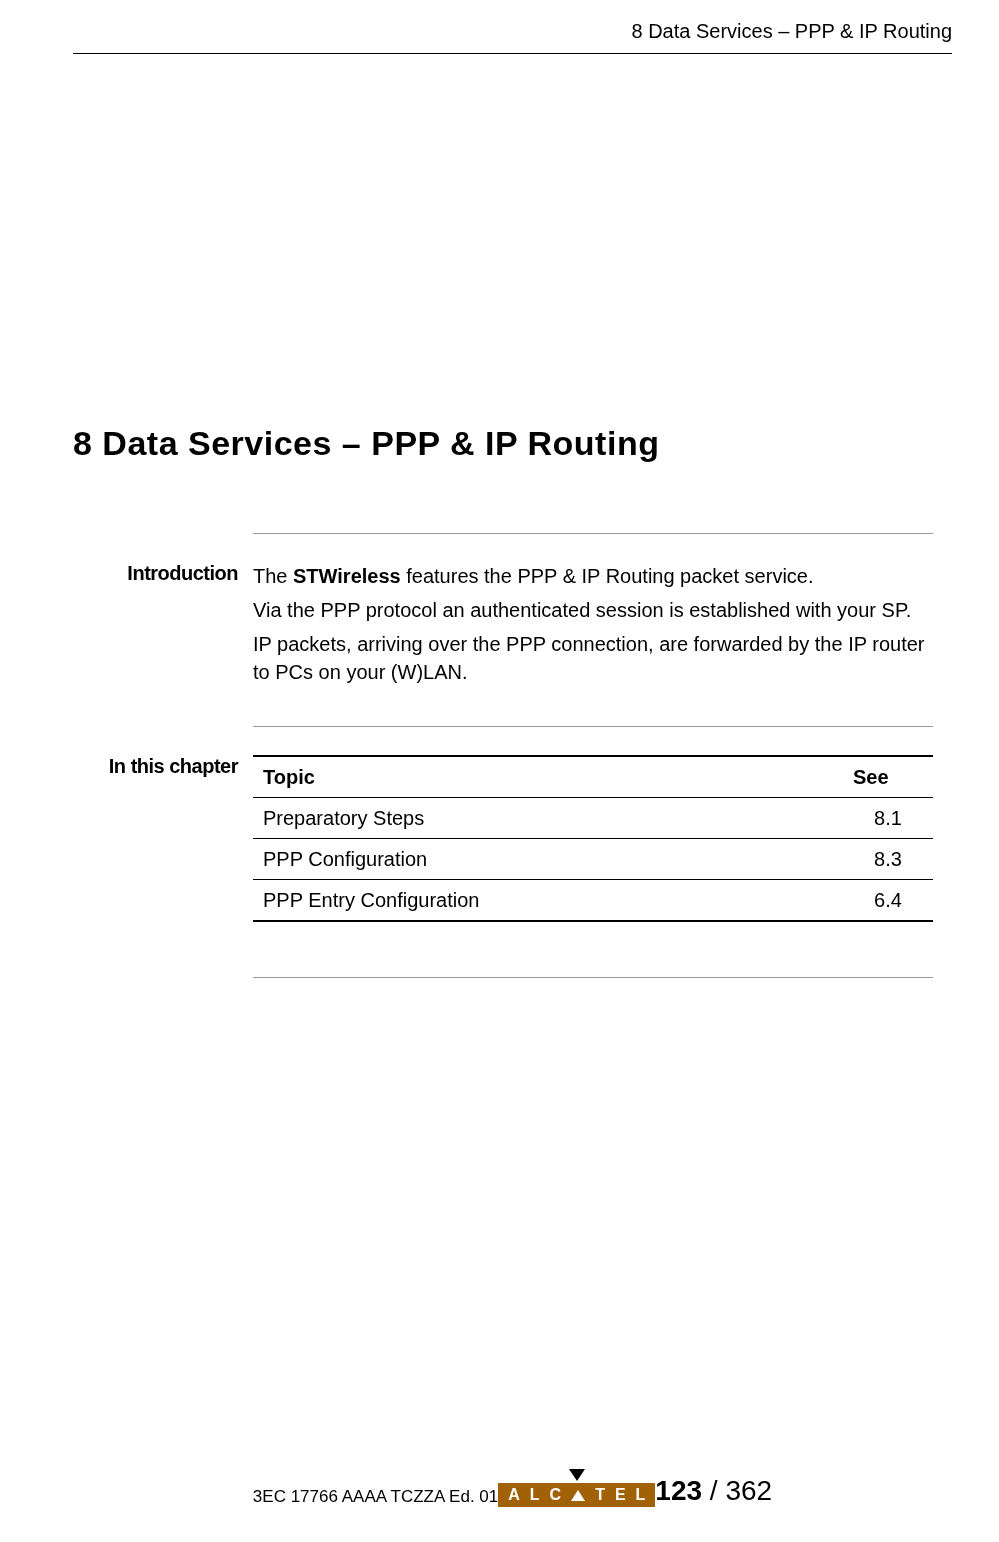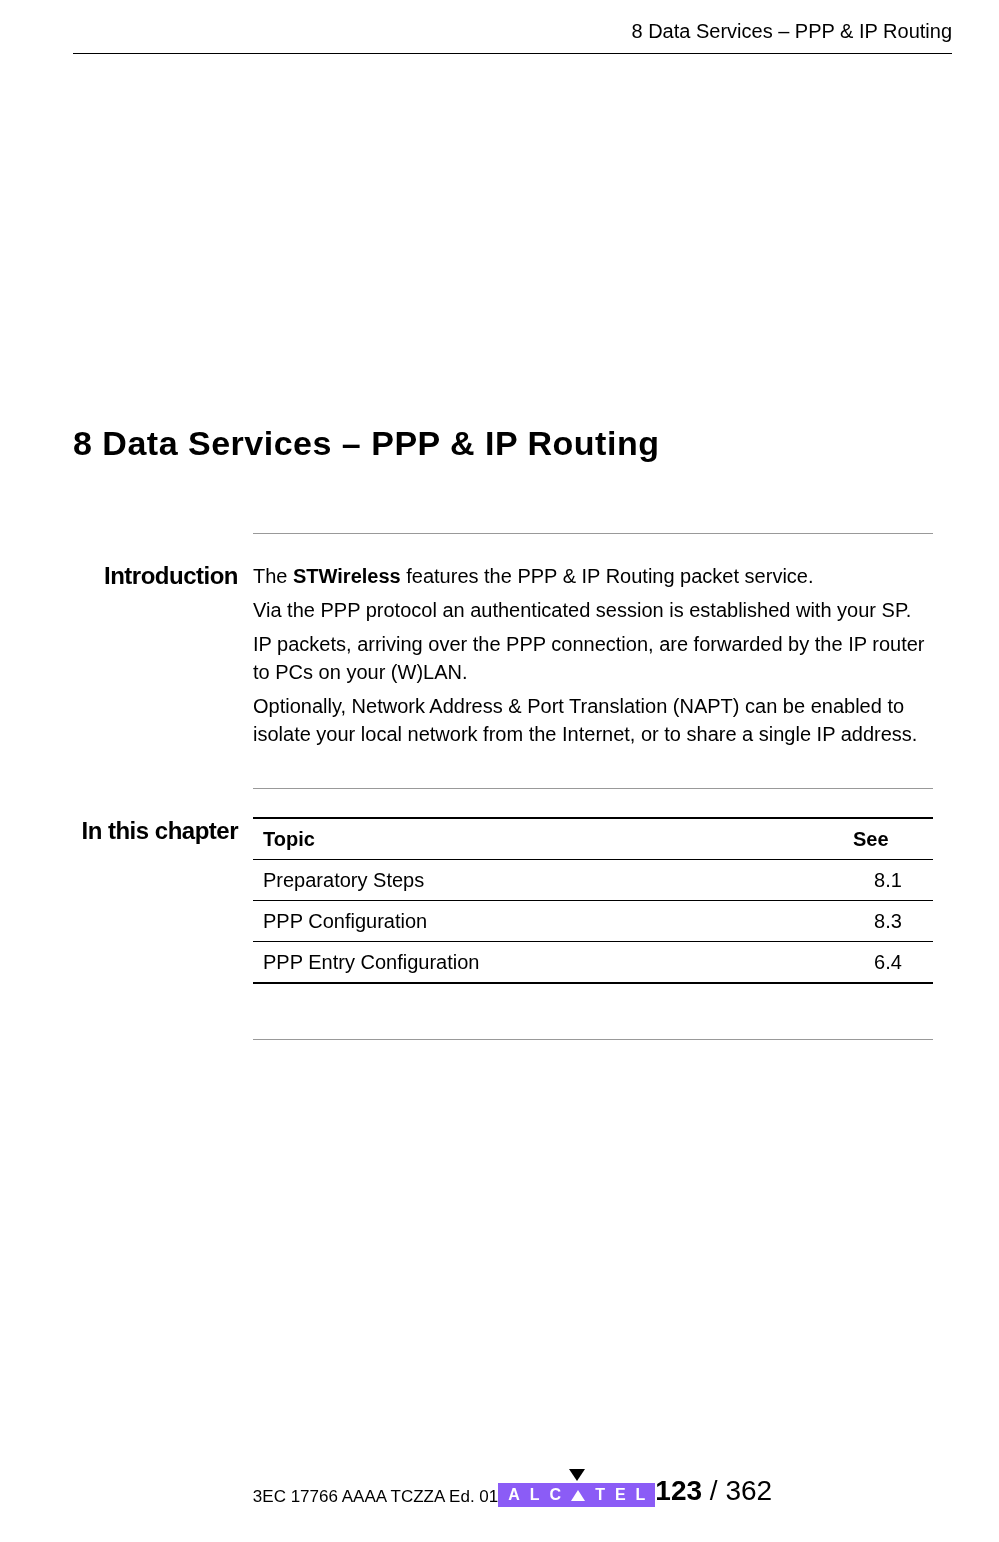--- a/index.html
+++ b/index.html
@@ -48,21 +48,21 @@
   .section {
     position: relative;
     margin-top: 28px;
   }
   .section-label {
     position: absolute;
     left: -190px;
     top: 0;
     width: 175px;
     text-align: right;
-    font-size: 24px;
+    font-size: 20px;
     font-weight: bold;
     font-family: Arial, Helvetica, sans-serif;
     letter-spacing: -0.5px;
   }
   .section-body {
     font-size: 20px;
     line-height: 1.4;
     width: 680px;
   }
   .section-body p {
@@ -123,21 +123,21 @@
   }
   .logo-tri {
     width: 0;
     height: 0;
     border-left: 8px solid transparent;
     border-right: 8px solid transparent;
     border-top: 12px solid #000;
     margin-bottom: 2px;
   }
   .logo-bar {
-    background: #8b5cf6;
+    background: #a16207;
     color: #fff;
     font-size: 16px;
     letter-spacing: 10px;
     padding: 3px 0px 3px 10px;
     font-weight: bold;
     font-family: Arial, sans-serif;
     display: flex;
     align-items: center;
   }
   .logo-bar .up-tri {
@@ -165,21 +165,20 @@
     <hr class="rule">
 
     <div class="section">
       <div class="section-label">Introduction</div>
       <div class="section-body">
         <p>
           <span>The </span><span class="bold">STWireless</span><span> features the PPP &amp; IP Routing packet service.</span>
         </p>
         <p>Via the PPP protocol an authenticated session is established with your SP.</p>
         <p>IP packets, arriving over the PPP connection, are forwarded by the IP router to PCs on your (W)LAN.</p>
-        <p>Optionally, Network Address &amp; Port Translation (NAPT) can be enabled to isolate your local network from the Internet, or to share a single IP address.</p>
       </div>
     </div>
 
     <hr class="rule" style="margin-top:40px">
 
     <div class="section">
       <div class="section-label">In this chapter</div>
       <div class="section-body">
         <table class="topic-table">
           <thead>

